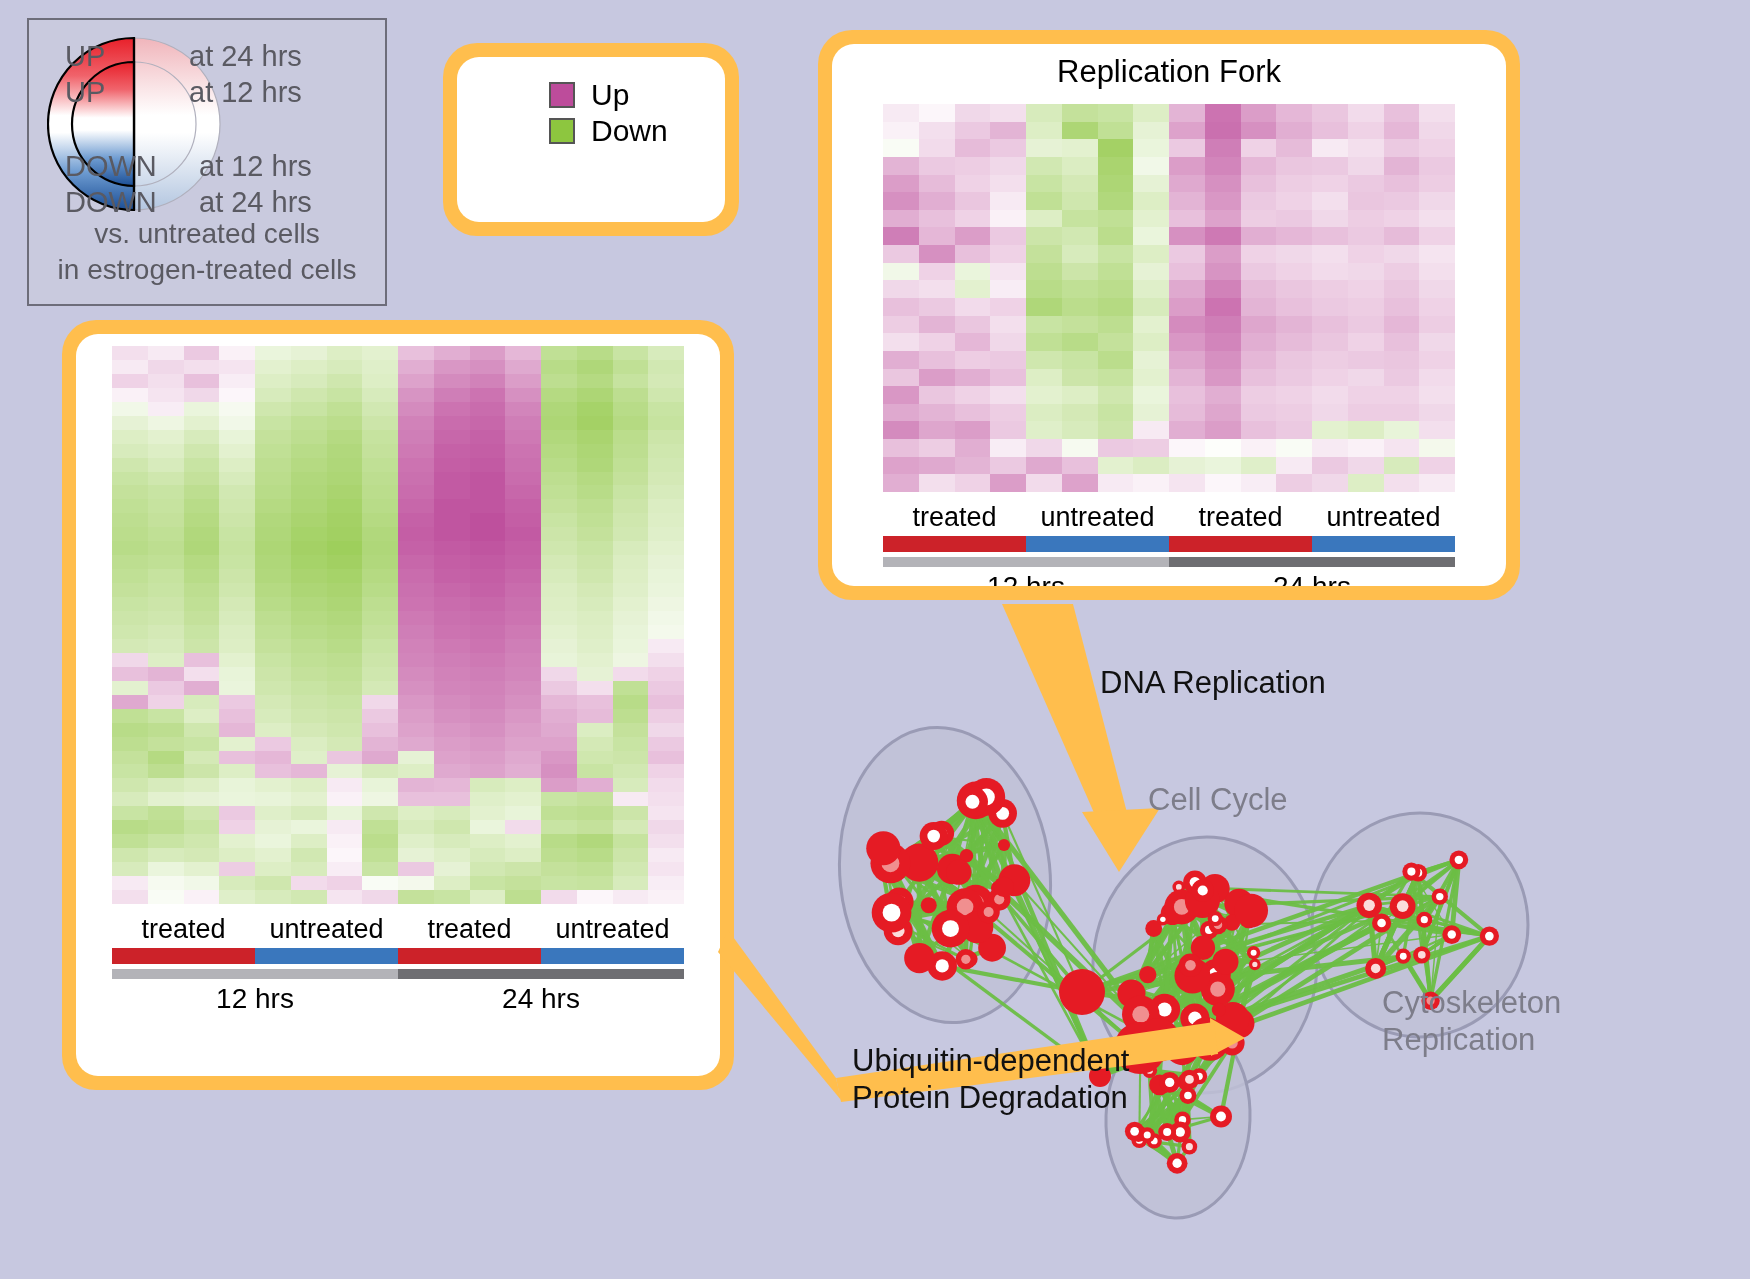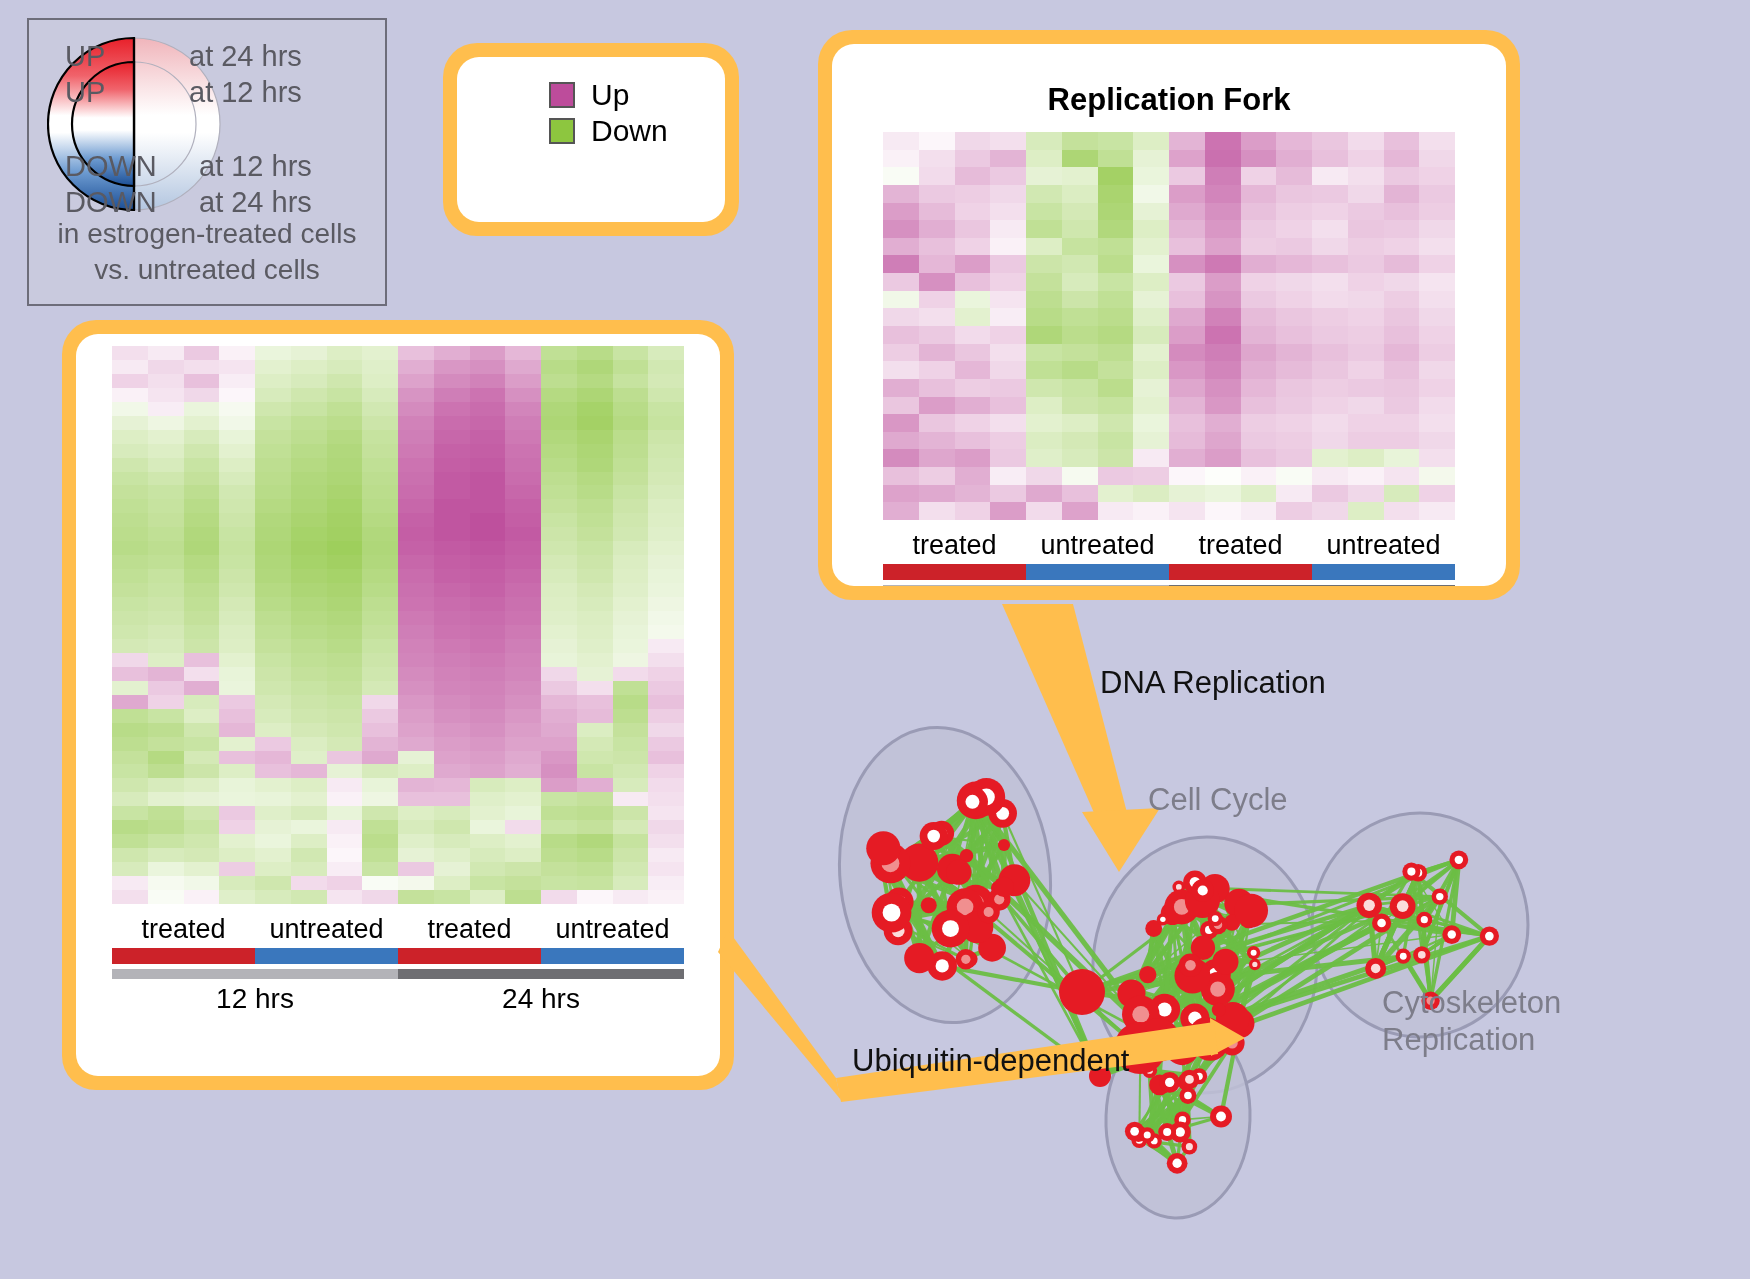--- a/index.html
+++ b/index.html
@@ -60,21 +60,21 @@
   }
   .legend-text{font-size:30px;color:#000;line-height:1;}
 
   
   #panel-fork{left:818px;top:30px;width:702px;height:570px;}
   #panel-apc{left:62px;top:320px;width:672px;height:770px;}
 
   .hm-title{
     text-align:center;font-size:31px;color:#000;font-weight:400;
   }
-  #panel-fork .hm-title{margin-top:38px;font-weight:bold;}
+  #panel-fork .hm-title{margin-top:10px;}
   #panel-apc  .hm-title{margin-top:26px;}
 
   .heatmap{
     display:grid;margin:0 auto;
   }
   .heatmap div{width:100%;height:100%;}
 
   
   .axis-wrap{margin:0 auto;}
   .axis-names{display:flex;}
@@ -142,22 +142,22 @@
   <span class="key-label" style="left:36px;top:56px;">UP</span>
   <span class="key-time" style="left:160px;top:56px;">at 12 hrs</span>
 
   <span class="key-label" style="left:36px;top:130px;">DOWN</span>
   <span class="key-time" style="left:170px;top:130px;">at 12 hrs</span>
 
   <span class="key-label" style="left:36px;top:166px;">DOWN</span>
   <span class="key-time" style="left:170px;top:166px;">at 24 hrs</span>
 
   <div id="key-footer">
+    <div>vs. untreated cells</div>
     <div>in estrogen-treated cells</div>
-    <div>vs. untreated cells</div>
   </div>
 </div>
 
 <div class="abs opanel" id="legend-panel">
   <div class="opanel-inner">
     <div class="legend-rows">
       <div class="legend-row">
         <span class="legend-swatch" id="sw-up" style="background: rgb(189, 76, 155);"></span>
         <span class="legend-text">Up</span>
       </div>
@@ -2084,13 +2084,14 @@
 </svg>
 
 <div class="net-label" id="lbl-dna">DNA Replication</div>
 <div class="net-label" id="lbl-cc">Cell Cycle</div>
 <div class="net-label" id="lbl-mt">
   <div>Cytoskeleton</div>
   <div>Replication</div>
 </div>
 <div class="net-label" id="lbl-ub">
   <div>Ubiquitin-dependent</div>
+  <div>Protein Degradation</div>
 </div>
 
 </body></html>

